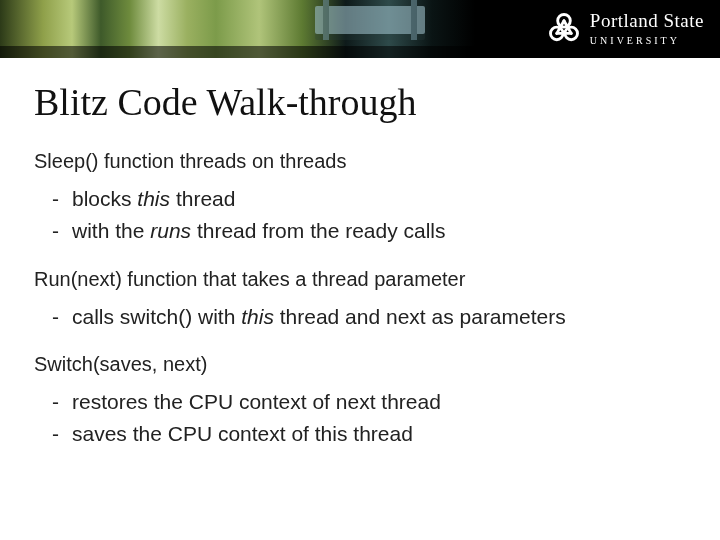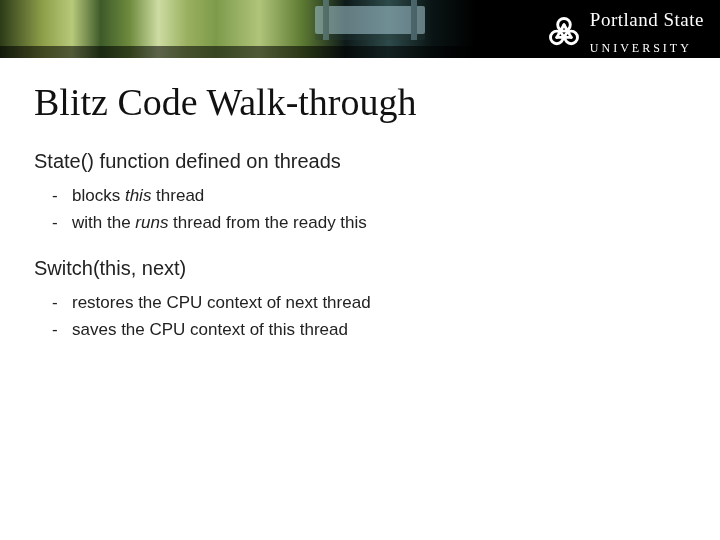--- a/index.html
+++ b/index.html
@@ -20,26 +20,26 @@
     box-shadow: 0 6px 0 rgba(40,60,60,0.45);
   }
   .bridge::before, .bridge::after {
     content: ""; position: absolute; top: -6px; width: 6px; height: 40px; background: #6a8a94;
   }
   .bridge::before { left: 8px; } .bridge::after { right: 8px; }
   .under { position: absolute; bottom: 0; left: 0; right: 0; height: 12px; background: rgba(0,0,0,0.55); }
   .logo-wrap { position: absolute; right: 16px; top: 10px; display: flex; align-items: center; gap: 8px; color: #fff; }
   .logo-text { font-family: "Trajan Pro", "Times New Roman", Georgia, serif; letter-spacing: 0.5px; line-height: 1; text-align: left; }
   .logo-text .pstate { font-size: 19px; }
-  .logo-text .univ { font-size: 12px; letter-spacing: 3px; display: block; margin-top: 13px; }
+  .logo-text .univ { font-size: 10px; letter-spacing: 3px; display: block; margin-top: 6px; }
   .content { padding: 22px 34px 0 34px; }
   h1.title { font-family: Georgia, "Times New Roman", serif; font-weight: 400; font-size: 38px; color: #111; margin-bottom: 26px; }
   .section-heading { font-size: 20px; color: #222; margin-top: 8px; margin-bottom: 12px; font-weight: 400; }
   ul.bullets { list-style: none; padding-left: 38px; margin-bottom: 22px; }
-  ul.bullets li { position: relative; font-size: 17px; color: #222; margin-bottom: 4px; line-height: 1.35; }
+  ul.bullets li { position: relative; font-size: 21px; color: #222; margin-bottom: 4px; line-height: 1.35; }
   ul.bullets li::before { content: "-"; position: absolute; left: -20px; }
   .it { font-style: italic; }
   svg.psu-mark { width: 36px; height: 36px; }
 </style>
 </head>
 <body>
 
 <div class="slide">
 
   <div class="banner">
@@ -60,30 +60,36 @@
         <span class="pstate">Portland State</span>
         <span class="univ">UNIVERSITY</span>
       </div>
     </div>
   </div>
 
   <div class="content">
     <h1 class="title">Blitz Code Walk-through</h1>
 
     <div>
-      <div class="section-heading">State() function defined on threads</div>
+      <div class="section-heading">Sleep() function threads on threads</div>
       <ul class="bullets">
         <li><span>blocks </span><span class="it">this</span><span> thread</span></li>
-        <li><span>with the </span><span class="it">runs</span><span> thread from the ready this</span></li>
+        <li><span>with the </span><span class="it">runs</span><span> thread from the ready calls</span></li>
       </ul>
     </div>
 
+    <div>
+      <div class="section-heading">Run(next) function that takes a thread parameter</div>
+      <ul class="bullets">
+        <li><span>calls switch() with </span><span class="it">this</span><span> thread and next as parameters</span></li>
+      </ul>
+    </div>
 
     <div>
-      <div class="section-heading">Switch(this, next)</div>
+      <div class="section-heading">Switch(saves, next)</div>
       <ul class="bullets">
         <li><span>restores the CPU context of next thread</span></li>
         <li><span>saves the CPU context of this thread</span></li>
       </ul>
     </div>
 
   </div>
 </div>
 
 </body></html>

